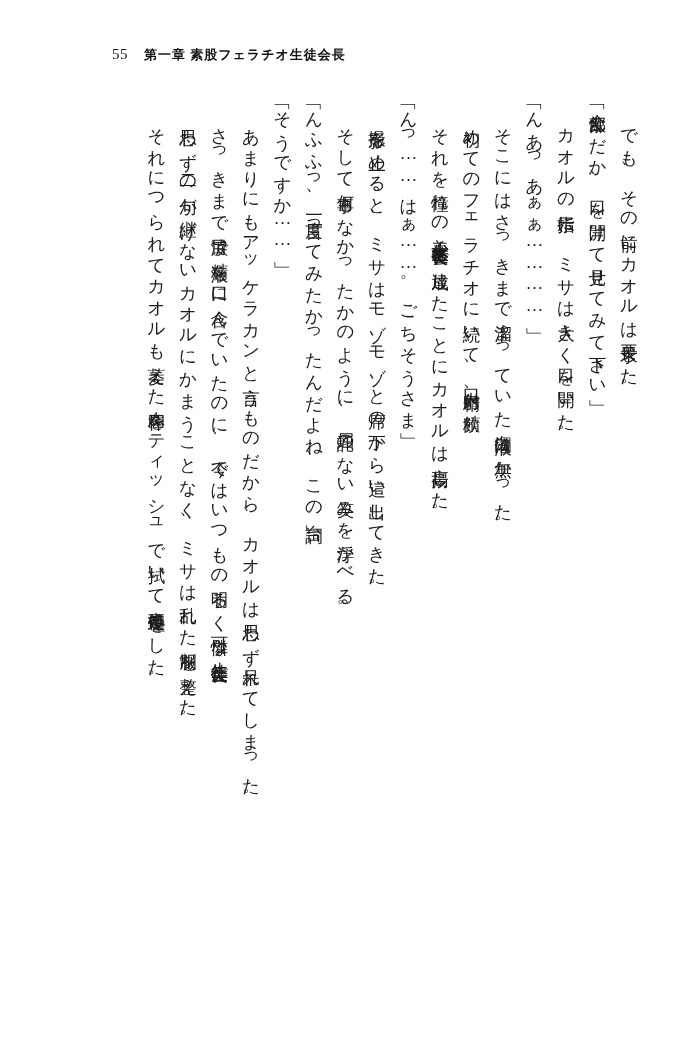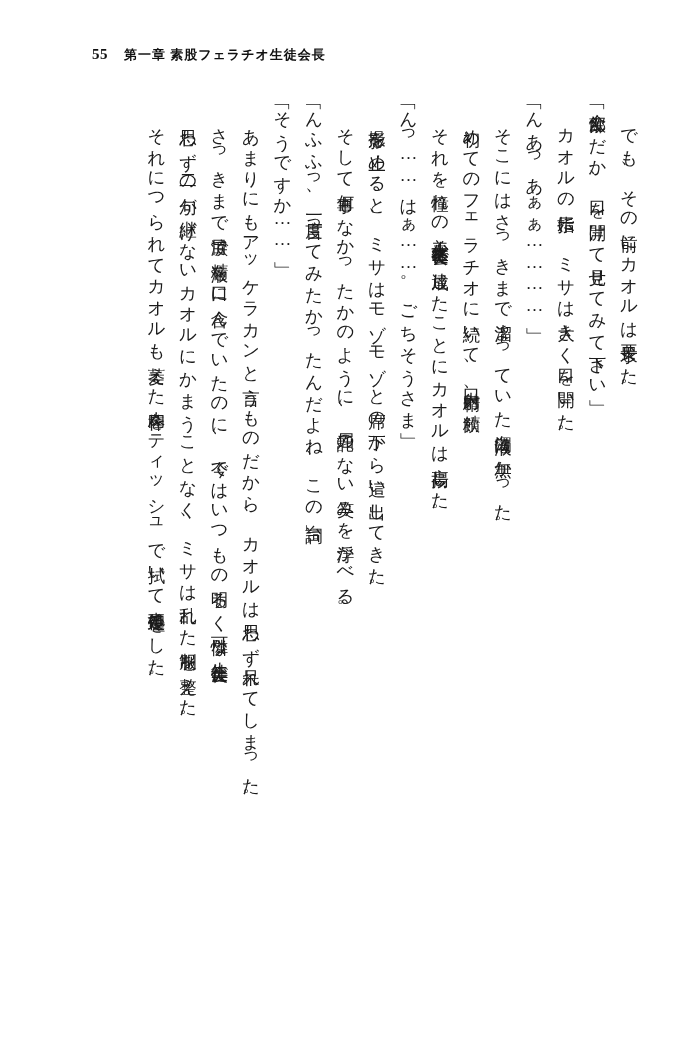--- a/index.html
+++ b/index.html
@@ -27,24 +27,25 @@
     left: 0;
     width: 700px;
     display: flex;
     align-items: baseline;
     justify-content: flex-start;
     padding-left: 92px;
     box-sizing: border-box;
   }
   .page-number {
     font-size: 15px;
-    font-weight: bold;
+    font-weight: normal;
     letter-spacing: 0.5px;
     color: #111;
     margin-right: 16px;
+    margin-left: 20px;
   }
   .chapter-title {
     font-size: 13px;
     font-weight: bold;
     letter-spacing: 1px;
     color: #111;
     white-space: nowrap;
     text-align: center;
   }
   

